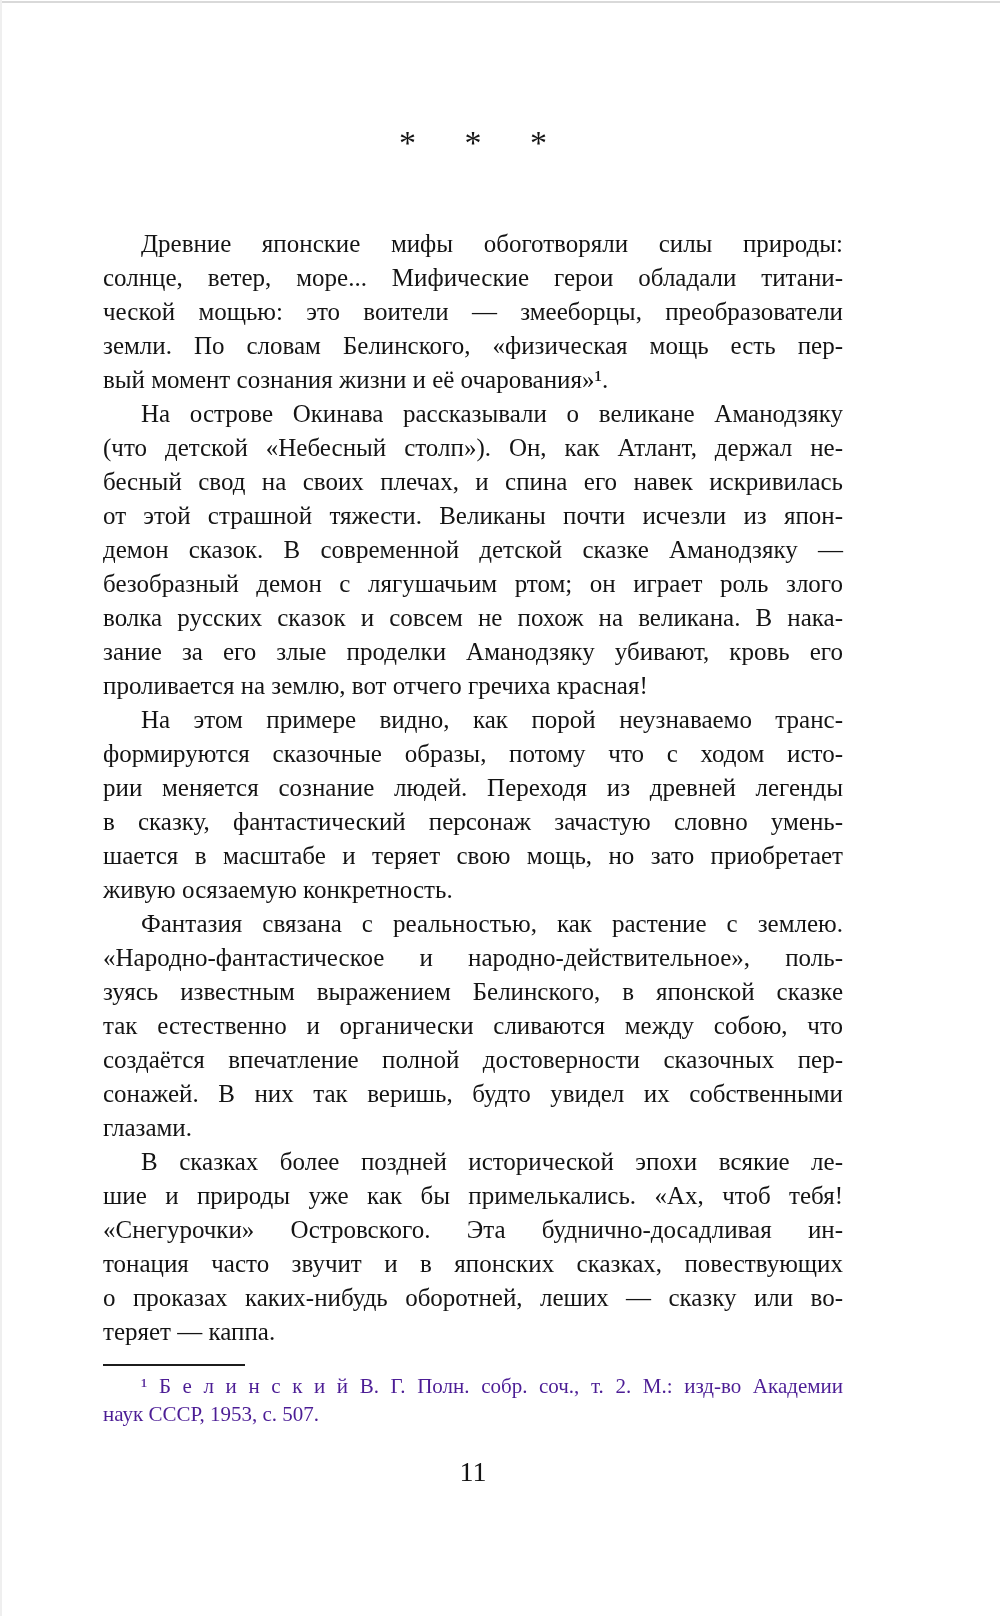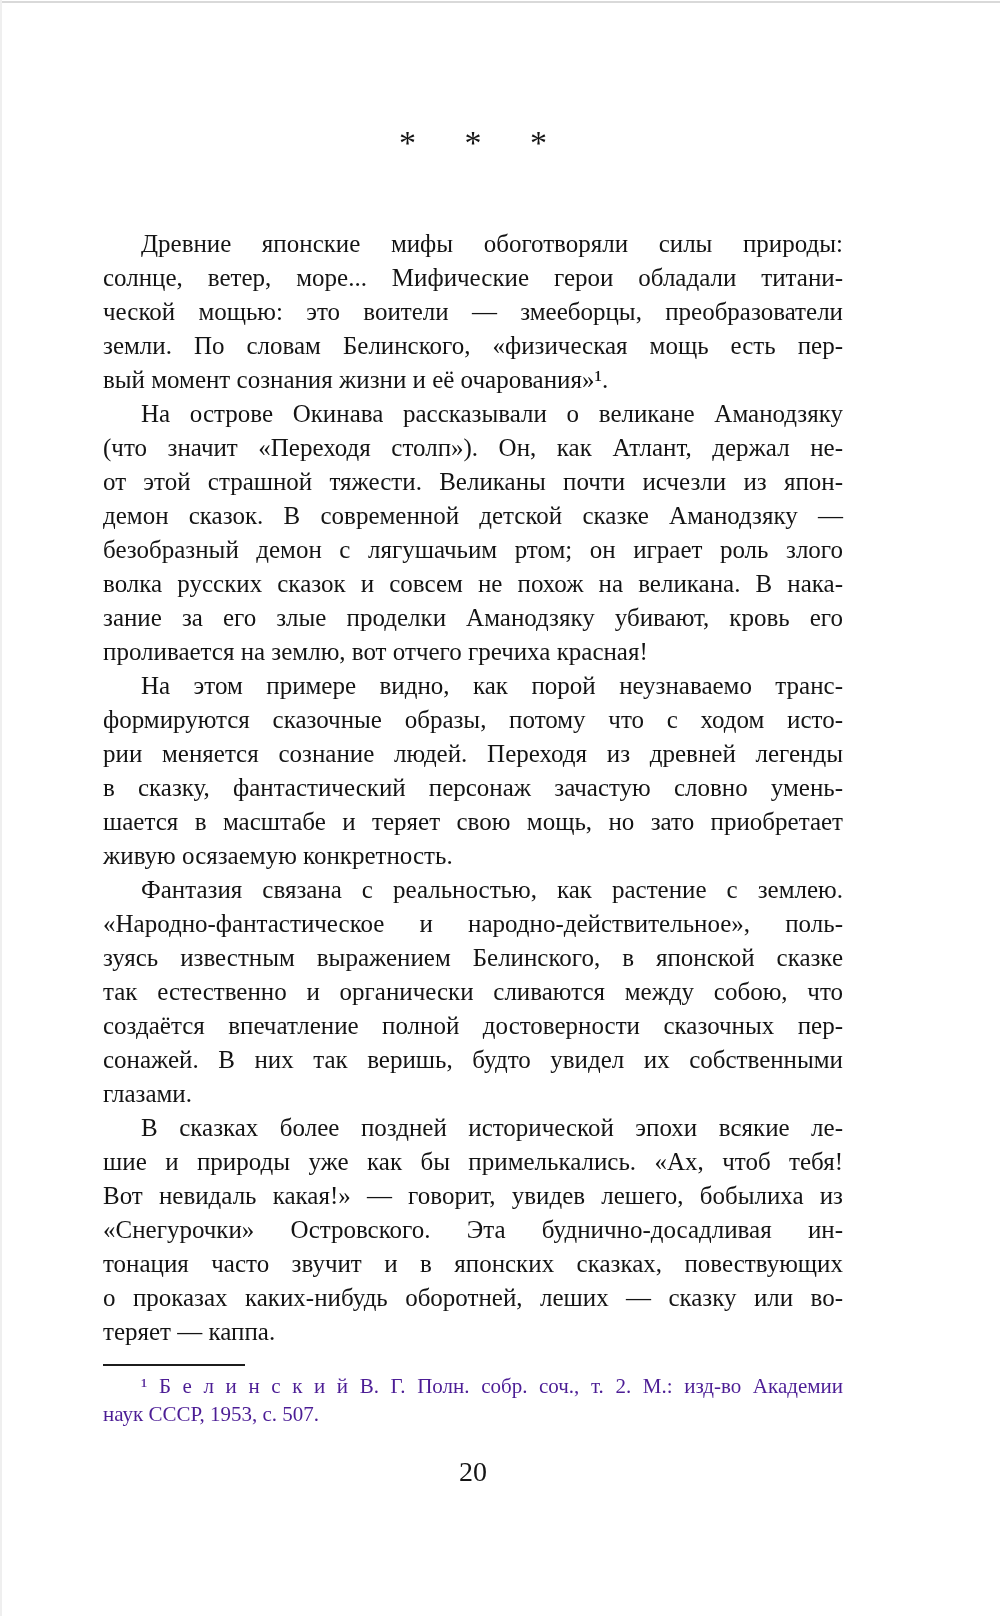--- a/index.html
+++ b/index.html
@@ -79,21 +79,22 @@
   <div class="body-text">
       <div class="para">
         <div class="line first">Древние японские мифы обоготворяли силы природы:</div>
         <div class="line">солнце, ветер, море... Мифические герои обладали титани-</div>
         <div class="line">ческой мощью: это воители — змееборцы, преобразователи</div>
         <div class="line">земли. По словам Белинского, «физическая мощь есть пер-</div>
         <div class="line last">вый момент сознания жизни и её очарования»¹.</div>
       </div>
       <div class="para">
         <div class="line first">На острове Окинава рассказывали о великане Аманодзяку</div>
-        <div class="line">(что значит «Переходя столп»). Он, как Атлант, держал не-</div>
+        <div class="line">(что детской «Небесный столп»). Он, как Атлант, держал не-</div>
+        <div class="line">бесный свод на своих плечах, и спина его навек искривилась</div>
         <div class="line">от этой страшной тяжести. Великаны почти исчезли из япон-</div>
         <div class="line">демон сказок. В современной детской сказке Аманодзяку —</div>
         <div class="line">безобразный демон с лягушачьим ртом; он играет роль злого</div>
         <div class="line">волка русских сказок и совсем не похож на великана. В нака-</div>
         <div class="line">зание за его злые проделки Аманодзяку убивают, кровь его</div>
         <div class="line last">проливается на землю, вот отчего гречиха красная!</div>
       </div>
       <div class="para">
         <div class="line first">На этом примере видно, как порой неузнаваемо транс-</div>
         <div class="line">формируются сказочные образы, потому что с ходом исто-</div>
@@ -107,29 +108,28 @@
         <div class="line">«Народно-фантастическое и народно-действительное», поль-</div>
         <div class="line">зуясь известным выражением Белинского, в японской сказке</div>
         <div class="line">так естественно и органически сливаются между собою, что</div>
         <div class="line">создаётся впечатление полной достоверности сказочных пер-</div>
         <div class="line">сонажей. В них так веришь, будто увидел их собственными</div>
         <div class="line last">глазами.</div>
       </div>
       <div class="para">
         <div class="line first">В сказках более поздней исторической эпохи всякие ле-</div>
         <div class="line">шие и природы уже как бы примелькались. «Ах, чтоб тебя!</div>
-        <div class="line">Вот невидаль какая!» — говорит, увидев лешего, бобылиха из</div>
         <div class="line">«Снегурочки» Островского. Эта буднично-досадливая ин-</div>
         <div class="line">тонация часто звучит и в японских сказках, повествующих</div>
         <div class="line">о проказах каких-нибудь оборотней, леших — сказку или во-</div>
         <div class="line last">теряет — каппа.</div>
       </div>
     </div>
 
   <div class="footnote-rule"></div>
 
   <div class="footnote-text">
       <div class="line first">¹ Б е л и н с к и й  В. Г. Полн. собр. соч., т. 2. М.: изд-во Академии</div>
       <div class="line last">наук СССР, 1953, с. 507.</div>
     </div>
 
-  <div class="page-number">20</div>
+  <div class="page-number">11</div>
 </div>
 
 </body></html>

